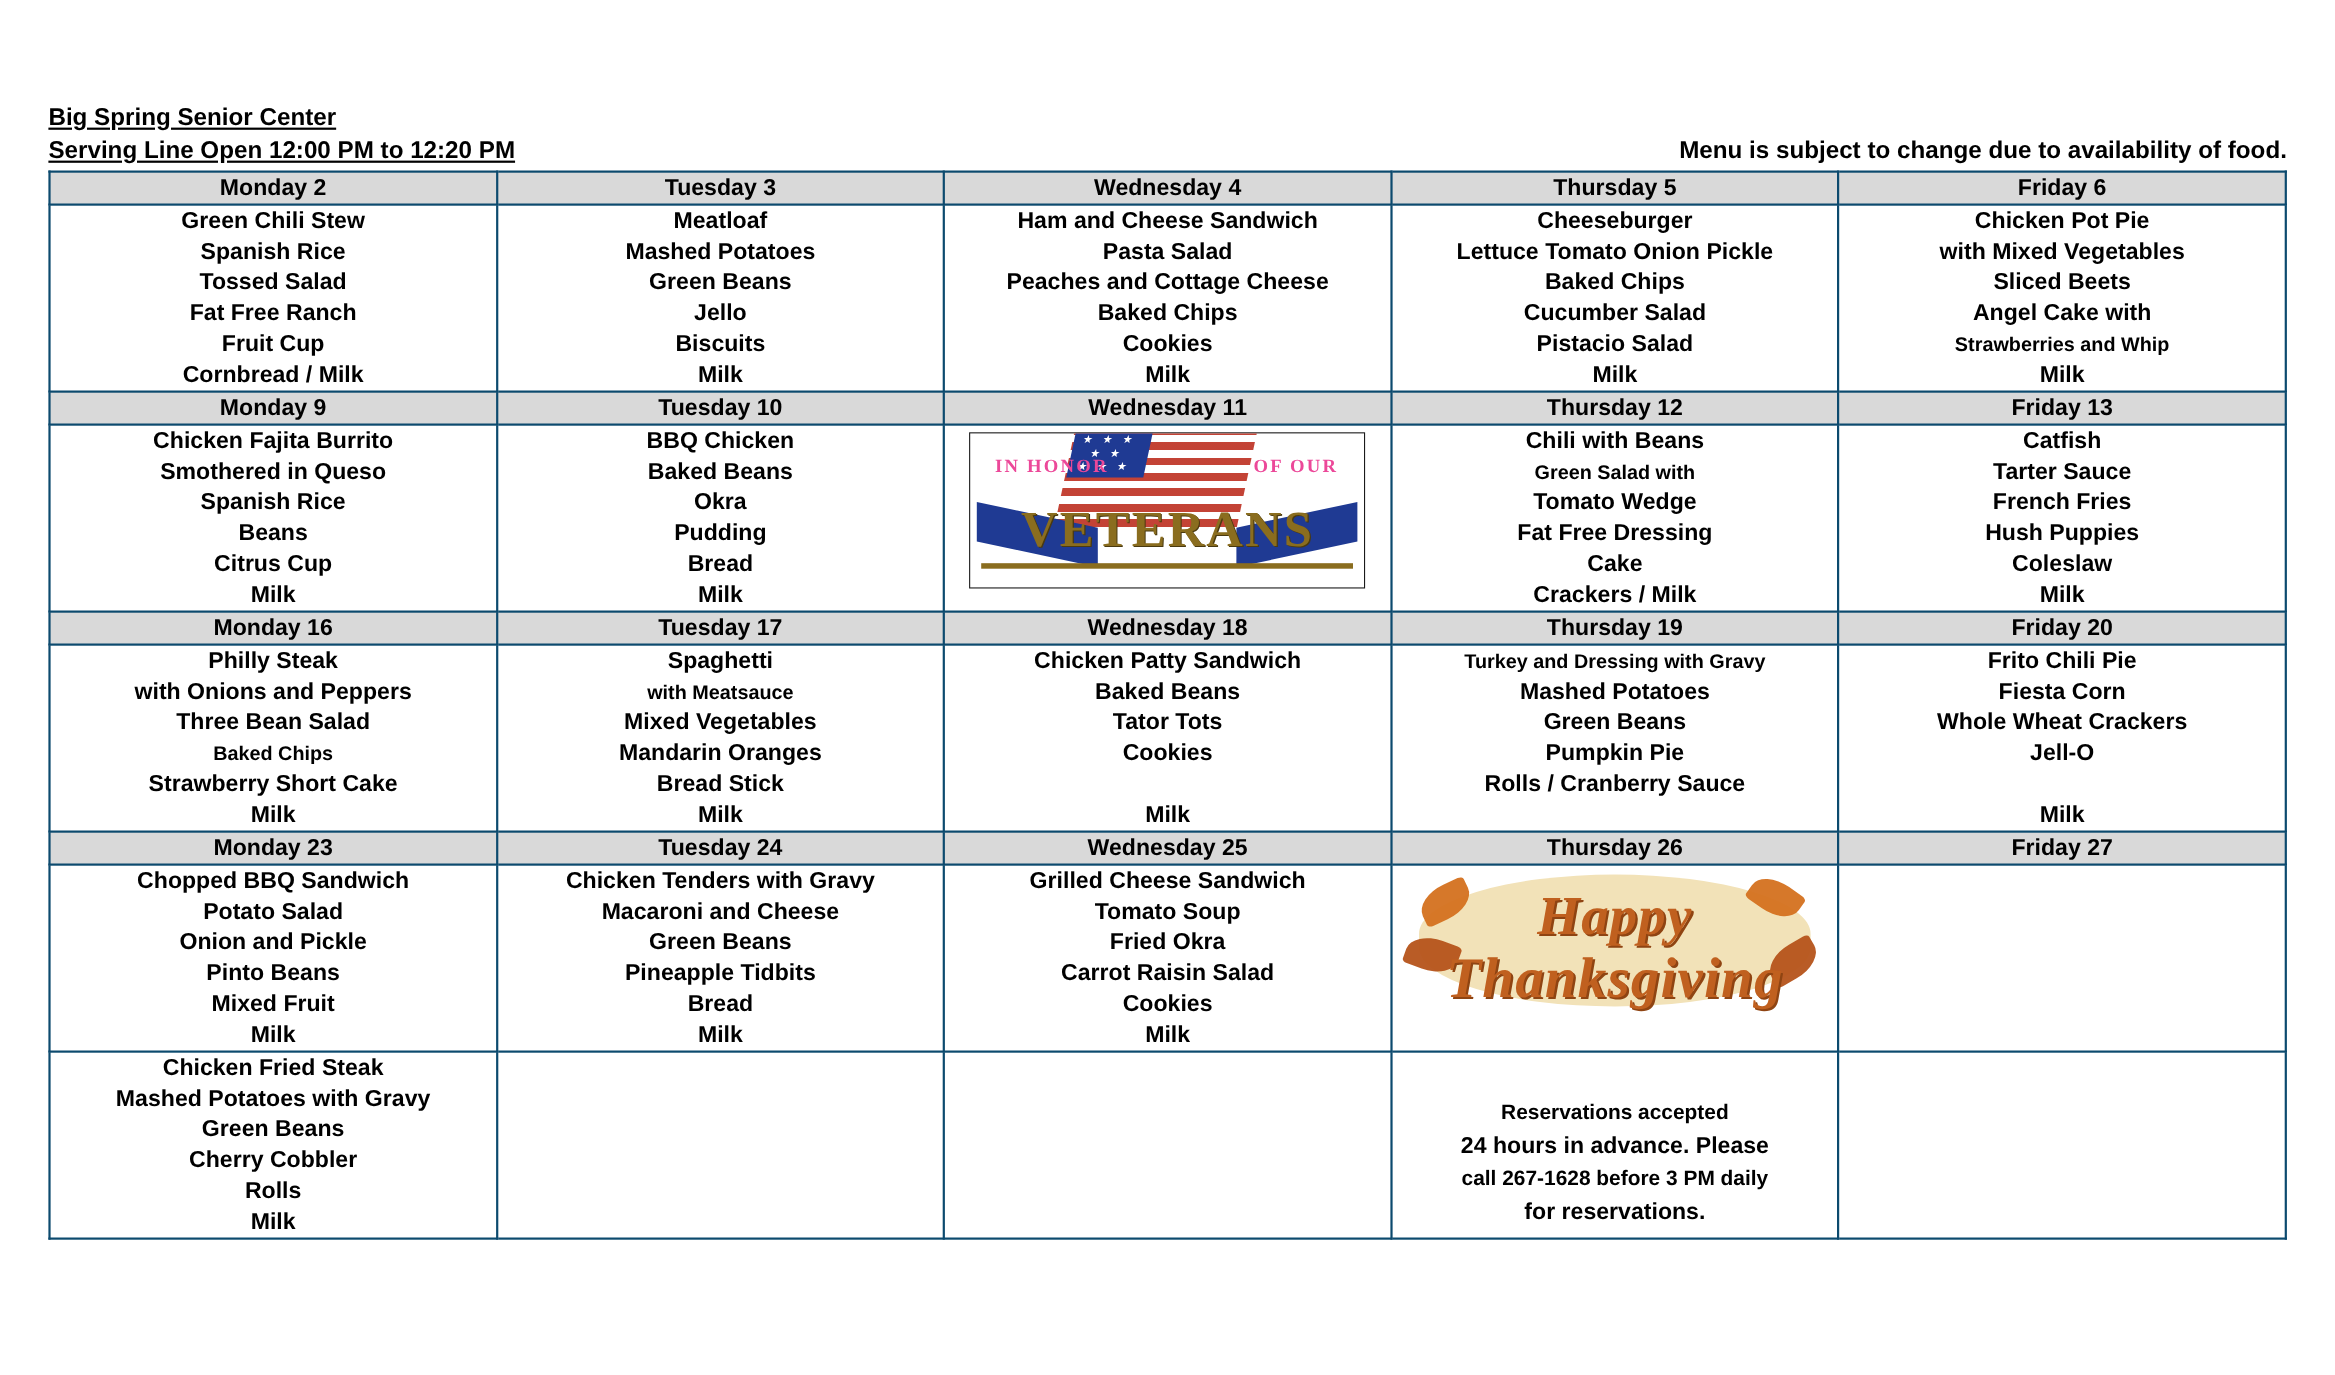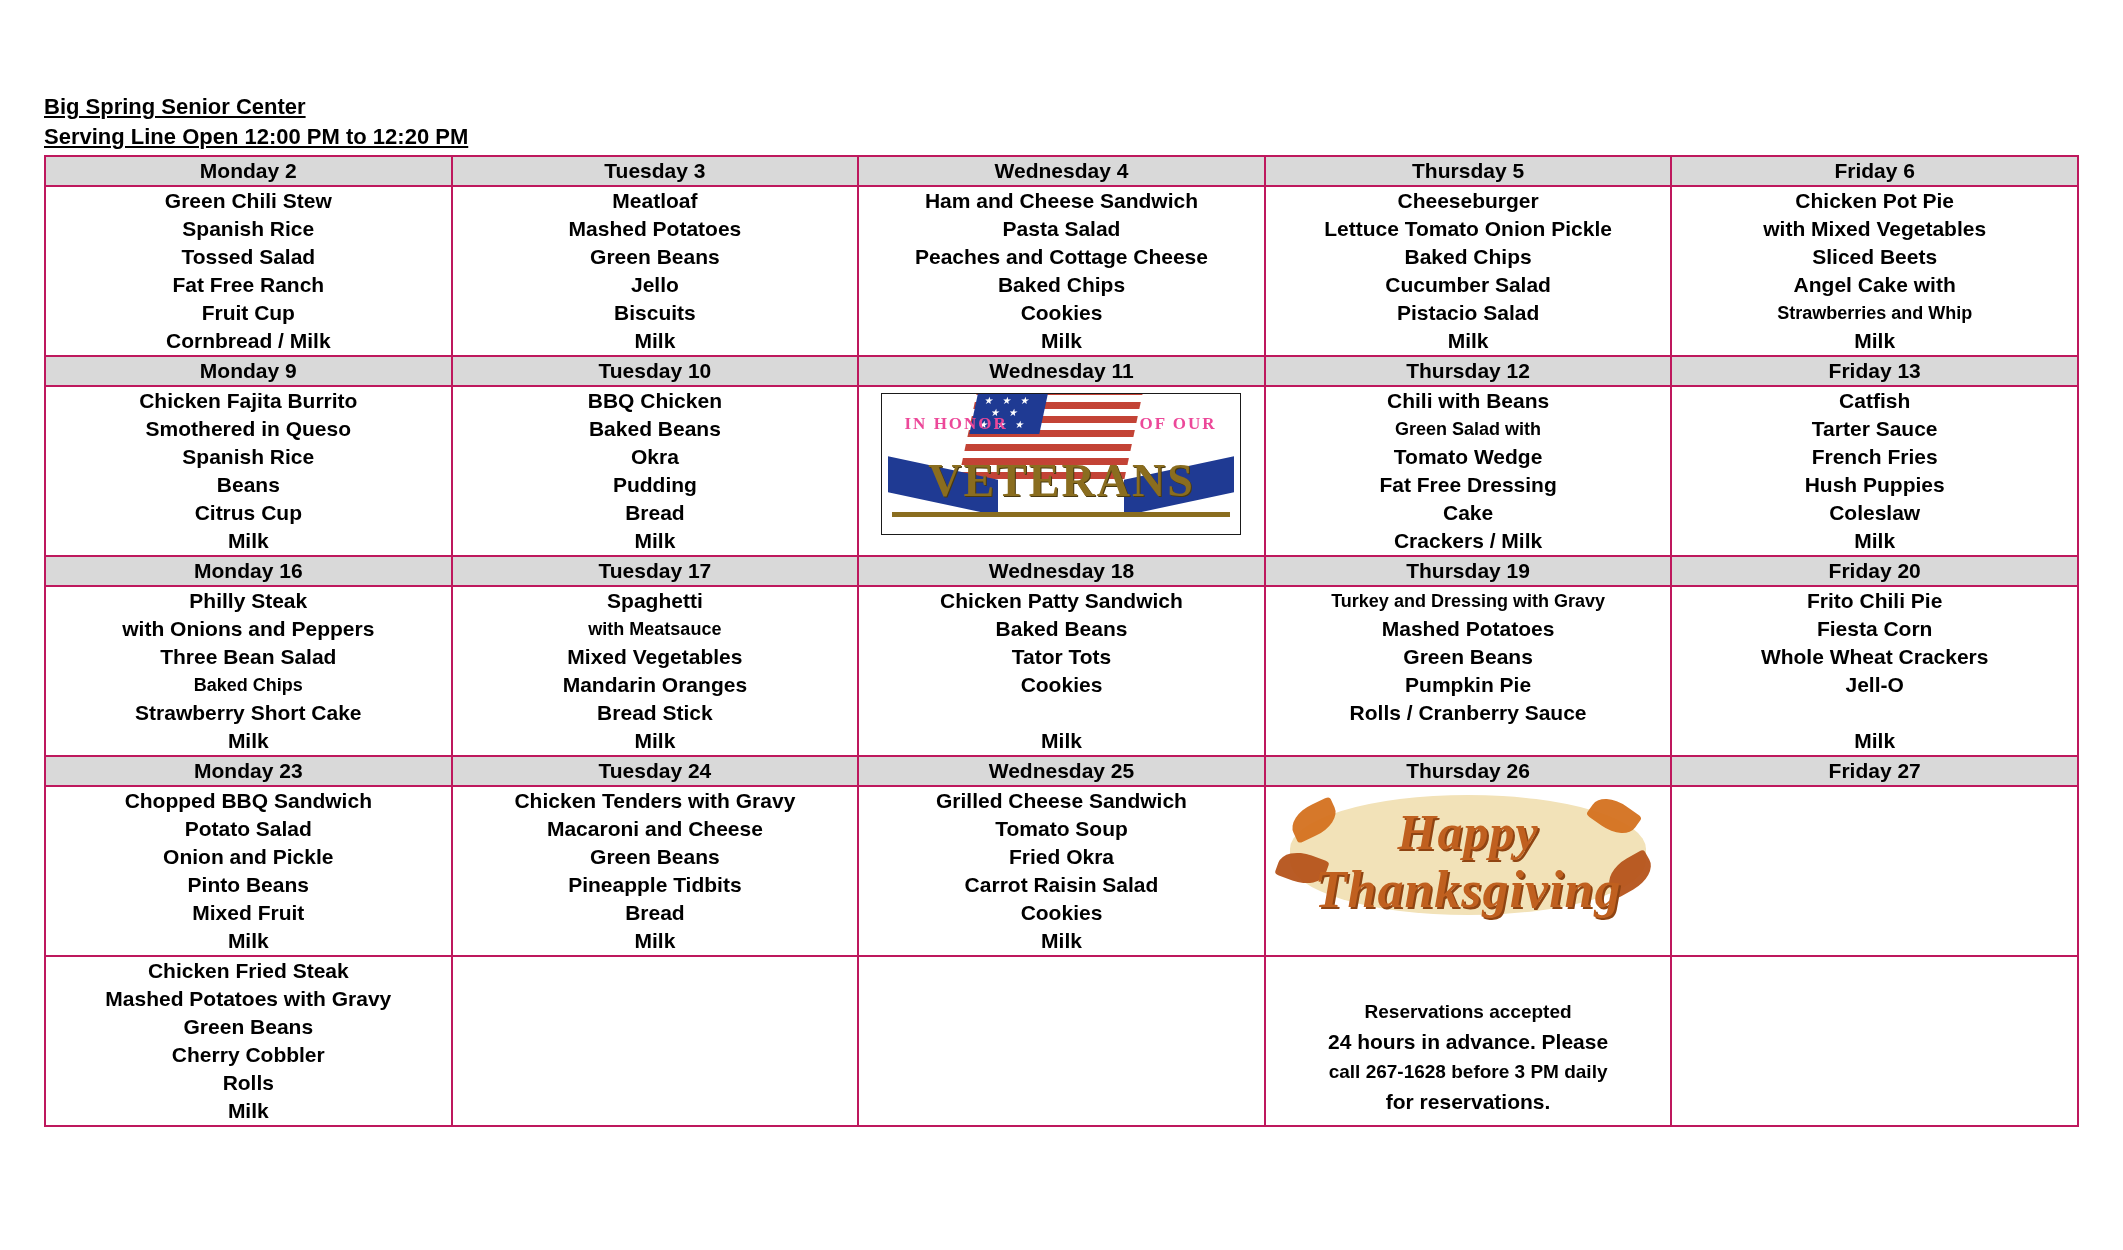--- a/index.html
+++ b/index.html
@@ -61,21 +61,21 @@
   
   table.menu {
     position: absolute;
     left: 44px;
     top: 155px;
     width: 2035px;
     border-collapse: collapse;
     table-layout: fixed;
   }
   table.menu td {
-    border: 2px solid #be185d;
+    border: 2px solid #0c4a6e;
     vertical-align: top;
     padding: 0;
   }
   td.dayhdr {
     background: #d9d9d9;
     text-align: center;
     font-size: 21px;
     font-weight: bold;
     height: 28px;
     line-height: 28px;
@@ -241,20 +241,21 @@
 </head>
 <body>
 
 <div class="page">
 
   <div class="header">
     <div class="hdr-left">
       <div>Big Spring Senior Center</div>
       <div>Serving Line Open 12:00 PM to 12:20 PM</div>
     </div>
+    <div class="hdr-right">Menu is subject to change due to availability of food.</div>
   </div>
 
   <table class="menu">
     <colgroup>
       <col style="width:20%">
         <col style="width:20%">
         <col style="width:20%">
         <col style="width:20%">
         <col style="width:20%">
     </colgroup>

